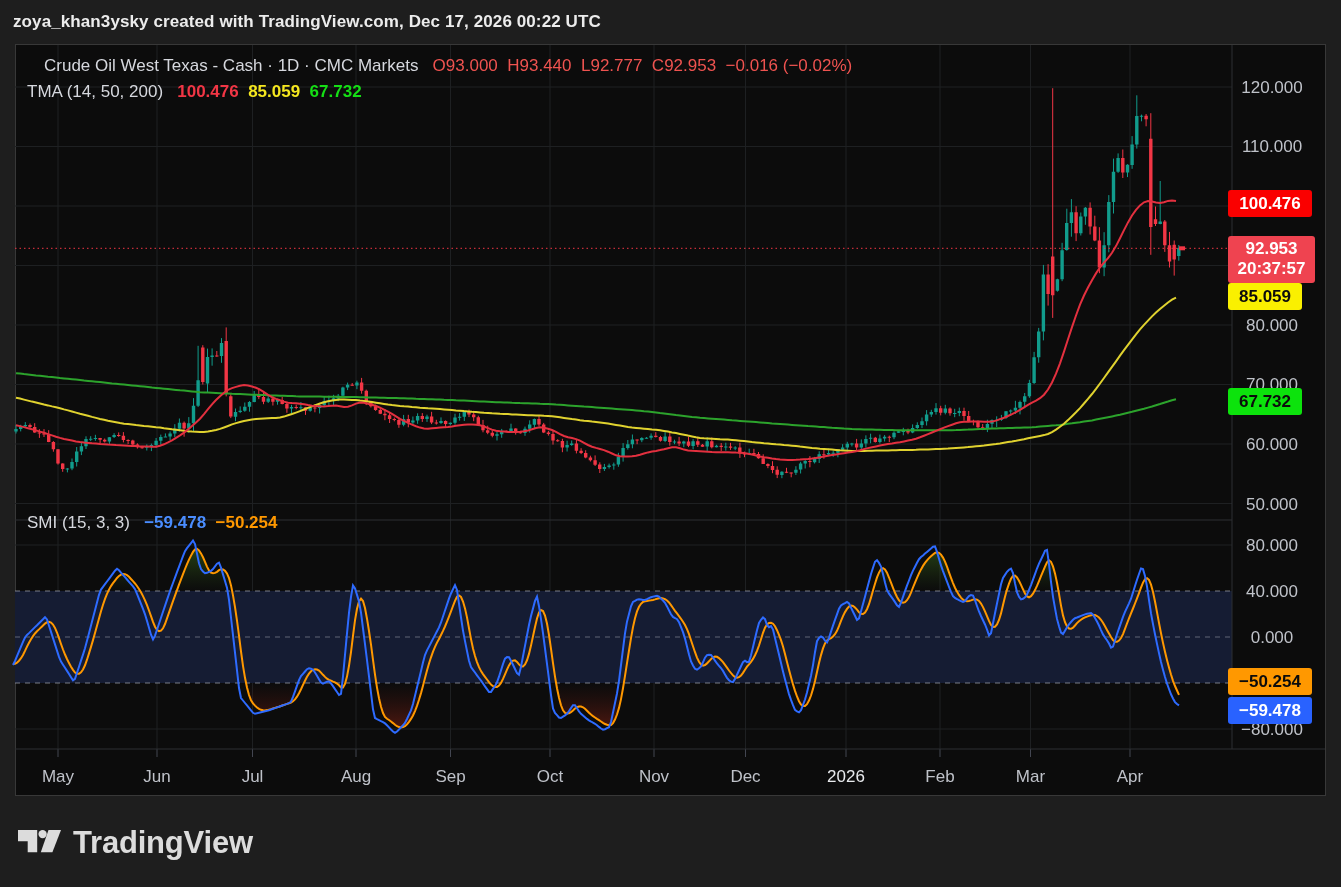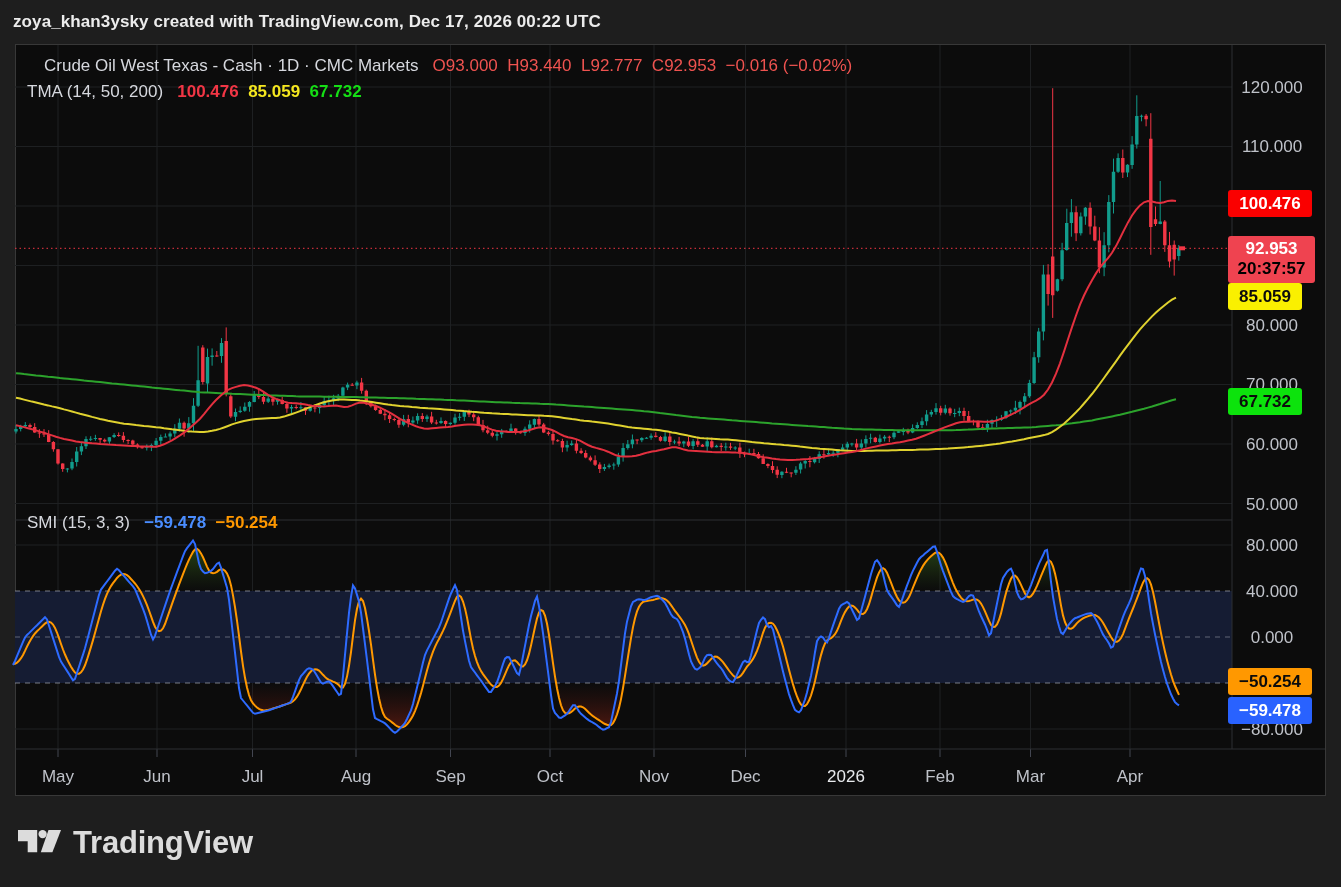--- a/index.html
+++ b/index.html
@@ -114,21 +114,21 @@
 </svg>
 <div class="legend" style="left:27px; top:56px;margin-left:17px;">Crude Oil West Texas - Cash · 1D · CMC Markets&nbsp;
 <span style="color:#ef5350">&nbsp;O93.000&nbsp; H93.440&nbsp; L92.777&nbsp; C92.953&nbsp; −0.016 (−0.02%)</span></div>
 <div class="legend" style="left:27px; top:82px;">TMA (14, 50, 200)&nbsp;
 <b><span style="color:#f23645">&nbsp;100.476</span>&nbsp; <span style="color:#f5e71f">85.059</span>&nbsp;
 <span style="color:#15de15">67.732</span></b></div>
 <div class="legend" style="left:27px; top:513px;">SMI (15, 3, 3)&nbsp;
 <b><span style="color:#4a8dff">&nbsp;−59.478</span>&nbsp; <span style="color:#ff9800">−50.254</span></b></div>
 
 <div class="lbl" style="top:190px; background:#fa0000; color:#fff;">100.476</div>
-<div class="lbl" style="top:236px; height:47px; width:87px; background:#ef4350; color:#fff; line-height:20px; padding-top:3px;">92.953<br><span style="color:#000000">20:37:57</span></div>
+<div class="lbl" style="top:236px; height:47px; width:87px; background:#ef4350; color:#fff; line-height:20px; padding-top:3px;">92.953<br><span style="color:#ffffff">20:37:57</span></div>
 <div class="lbl" style="top:283px; width:74px; background:#faf000; color:#0c0c0c;">85.059</div>
 <div class="lbl" style="top:388px; width:74px; background:#0ce30c; color:#0c0c0c;">67.732</div>
 <div class="lbl" style="top:668px; background:#ff9800; color:#0c0c0c;">−50.254</div>
 <div class="lbl" style="top:697px; background:#2962ff; color:#fff;">−59.478</div>
 
 <div style="position:absolute; left:18px; top:829px;">
 <svg width="240" height="34" viewBox="0 0 240 34">
   <g fill="#dcdcdc">
     <path d="M0 1h19.2v22.2h-9.5V12.2H0z"></path>
     <circle cx="24.6" cy="5.1" r="4.15"></circle>

